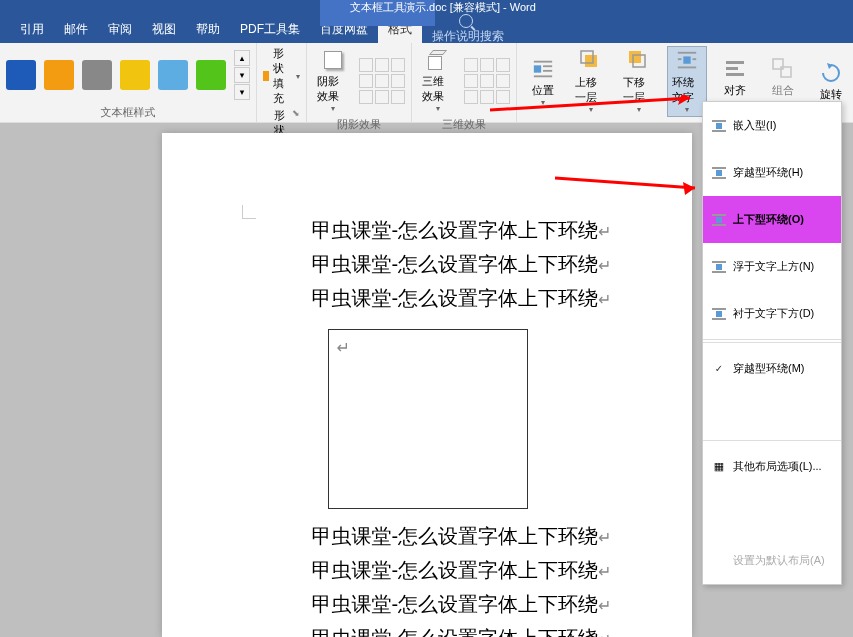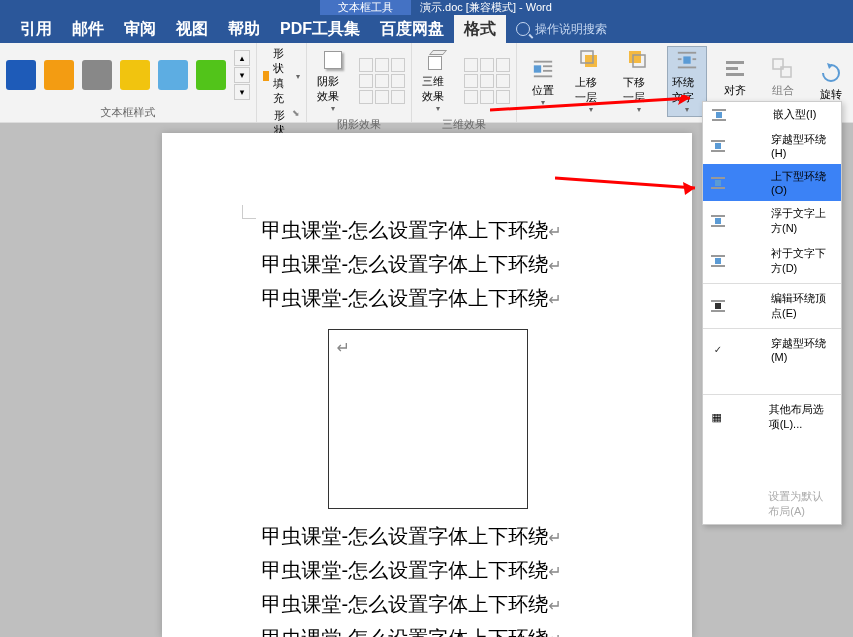--- a/index.html
+++ b/index.html
@@ -1,25 +1,25 @@
 <!DOCTYPE html>
 <html><head>
   <meta charset="utf-8">
   <style>
     * { margin: 0; padding: 0; box-sizing: border-box; }
     body { font-family: "Microsoft YaHei", "SimSun", sans-serif; font-size: 12px; background: #fff; width: 853px; height: 637px; overflow: hidden; position: relative; }
     
     .title-bar { background: #2b579a; color: #fff; height: 15px; display: flex; align-items: center; justify-content: center; font-size: 11px; position: relative; }
-    .title-bar .context-tab { position: absolute; left: 320px; top: 0; background: #4472c4; padding: 0 18px; height: 15px; line-height: 15px; }
-    .title-text { position: absolute; left: 420px; }
+    .title-bar .context-tab { position: absolute; left: 320px; top: 0; background: #4472c4; padding: 0 30px; height: 26px; line-height: 15px; }
+    .title-text { position: absolute; left: 404px; }
     
     .tabs-bar { background: #2b579a; color: #fff; height: 28px; display: flex; align-items: center; padding-left: 10px; }
-    .tab { padding: 0 10px; height: 28px; line-height: 28px; cursor: pointer; font-size: 16px; font-weight: bold; }
+    .tab { padding: 0 10px; height: 28px; line-height: 28px; cursor: pointer; font-size: 12px; }
     .tab.active { background: #f3f3f3; color: #333; }
-    .tell-me { display: flex; align-items: center; margin-left: 10px; color: #c5d6f0; }
+    .tell-me { display: flex; align-items: center; margin-left: 10px; color: #c5d6f0; flex-direction: column; }
     .tell-me-icon { width: 14px; height: 14px; border: 1.5px solid #c5d6f0; border-radius: 50%; margin-right: 5px; position: relative; }
     .tell-me-icon::after { content: ''; position: absolute; width: 1.5px; height: 5px; background: #c5d6f0; bottom: -4px; right: -2px; transform: rotate(-45deg); }
     
     .ribbon { background: #f3f3f3; height: 80px; display: flex; border-bottom: 1px solid #ddd; }
     .ribbon-group { border-right: 1px solid #ddd; display: flex; flex-direction: column; padding: 3px 6px 0; position: relative; }
     .group-content { flex: 1; display: flex; align-items: center; gap: 6px; }
     .group-label { text-align: center; font-size: 11px; color: #666; padding: 2px 0; }
     
     .color-swatch { width: 30px; height: 30px; border-radius: 3px; cursor: pointer; }
     .swatch-blue { background: #1e5bb8; }
@@ -47,27 +47,27 @@
     .effect-cell { width: 14px; height: 14px; border: 1px solid #ccc; }
     .cube-icon { width: 20px; height: 20px; position: relative; }
     .cube-front { position: absolute; width: 14px; height: 14px; border: 1px solid #999; background: #fff; bottom: 0; left: 0; }
     .cube-top { position: absolute; width: 14px; height: 5px; border: 1px solid #999; background: #eee; top: 0; left: 3px; transform: skewX(-40deg); }
     
     .wrap-icon svg { width: 22px; height: 22px; }
     
     .workspace { background: #bfbfbf; height: 514px; display: flex; justify-content: center; overflow: hidden; }
     .page { background: #fff; width: 530px; margin-top: 10px; padding: 80px 80px 0 100px; position: relative; box-shadow: 0 0 8px rgba(0,0,0,0.2); }
     .page-margin-mark { position: absolute; left: 80px; top: 72px; width: 14px; height: 14px; border-left: 1px solid #ccc; border-bottom: 1px solid #ccc; }
-    .doc-line { font-size: 20px; color: #000; line-height: 1.7; white-space: nowrap; }
+    .doc-line { font-size: 20px; color: #000; line-height: 1.7; white-space: nowrap; text-align: right; }
     .para-mark { color: #888; font-size: 16px; }
     .textbox { width: 200px; height: 180px; border: 1px solid #333; margin: 14px 0 10px 66px; padding: 8px; }
     
     .dropdown-menu { position: absolute; top: 101px; left: 702px; width: 140px; background: #fff; border: 1px solid #ccc; box-shadow: 2px 2px 6px rgba(0,0,0,0.2); z-index: 100; }
-    .menu-item { display: flex; align-items: center; padding: 5px 8px; cursor: pointer; font-size: 11px; gap: 40px; }
-    .menu-item.highlighted { background: #3b82f6; }
+    .menu-item { display: flex; align-items: center; padding: 16px 8px; cursor: pointer; font-size: 11px; }
+    .menu-item.highlighted { background: #d946ef; font-weight: bold; }
     .menu-item.disabled { color: #aaa; cursor: default; margin-top: 47px; }
     .menu-icon { width: 16px; height: 14px; margin-right: 6px; display: flex; align-items: center; justify-content: center; }
     .menu-sep { height: 1px; background: #ddd; margin: 2px 0; }
     .check-mark { color: #333; font-size: 10px; }
     .wrap-mini { width: 14px; height: 12px; position: relative; }
     .wrap-mini::before { content: ''; position: absolute; width: 100%; height: 2px; background: #999; top: 0; }
     .wrap-mini::after { content: ''; position: absolute; width: 100%; height: 2px; background: #999; bottom: 0; }
     .wrap-obj { position: absolute; width: 6px; height: 6px; background: #5b9bd5; top: 3px; left: 4px; }
     
     .arrow { position: absolute; pointer-events: none; z-index: 50; }
@@ -328,28 +328,20 @@
   </div>
   <div class="menu-item">
     <span class="menu-icon">
         <span class="wrap-mini">
           <span class="wrap-obj"></span>
         </span>
       </span>
     <span>衬于文字下方(D)</span>
   </div>
   <div class="menu-sep"></div>
-  <div class="menu-item">
-    <span class="menu-icon">
-        <span class="wrap-mini">
-          <span class="wrap-obj" style="background:#333"></span>
-        </span>
-      </span>
-    <span>编辑环绕顶点(E)</span>
-  </div>
   <div class="menu-sep"></div>
   <div class="menu-item">
     <span class="menu-icon check-mark">✓</span>
     <span>穿越型环绕(M)</span>
   </div>
   <div class="menu-item">
     <span class="menu-icon"></span>
   </div>
   <div class="menu-sep"></div>
   <div class="menu-item">

